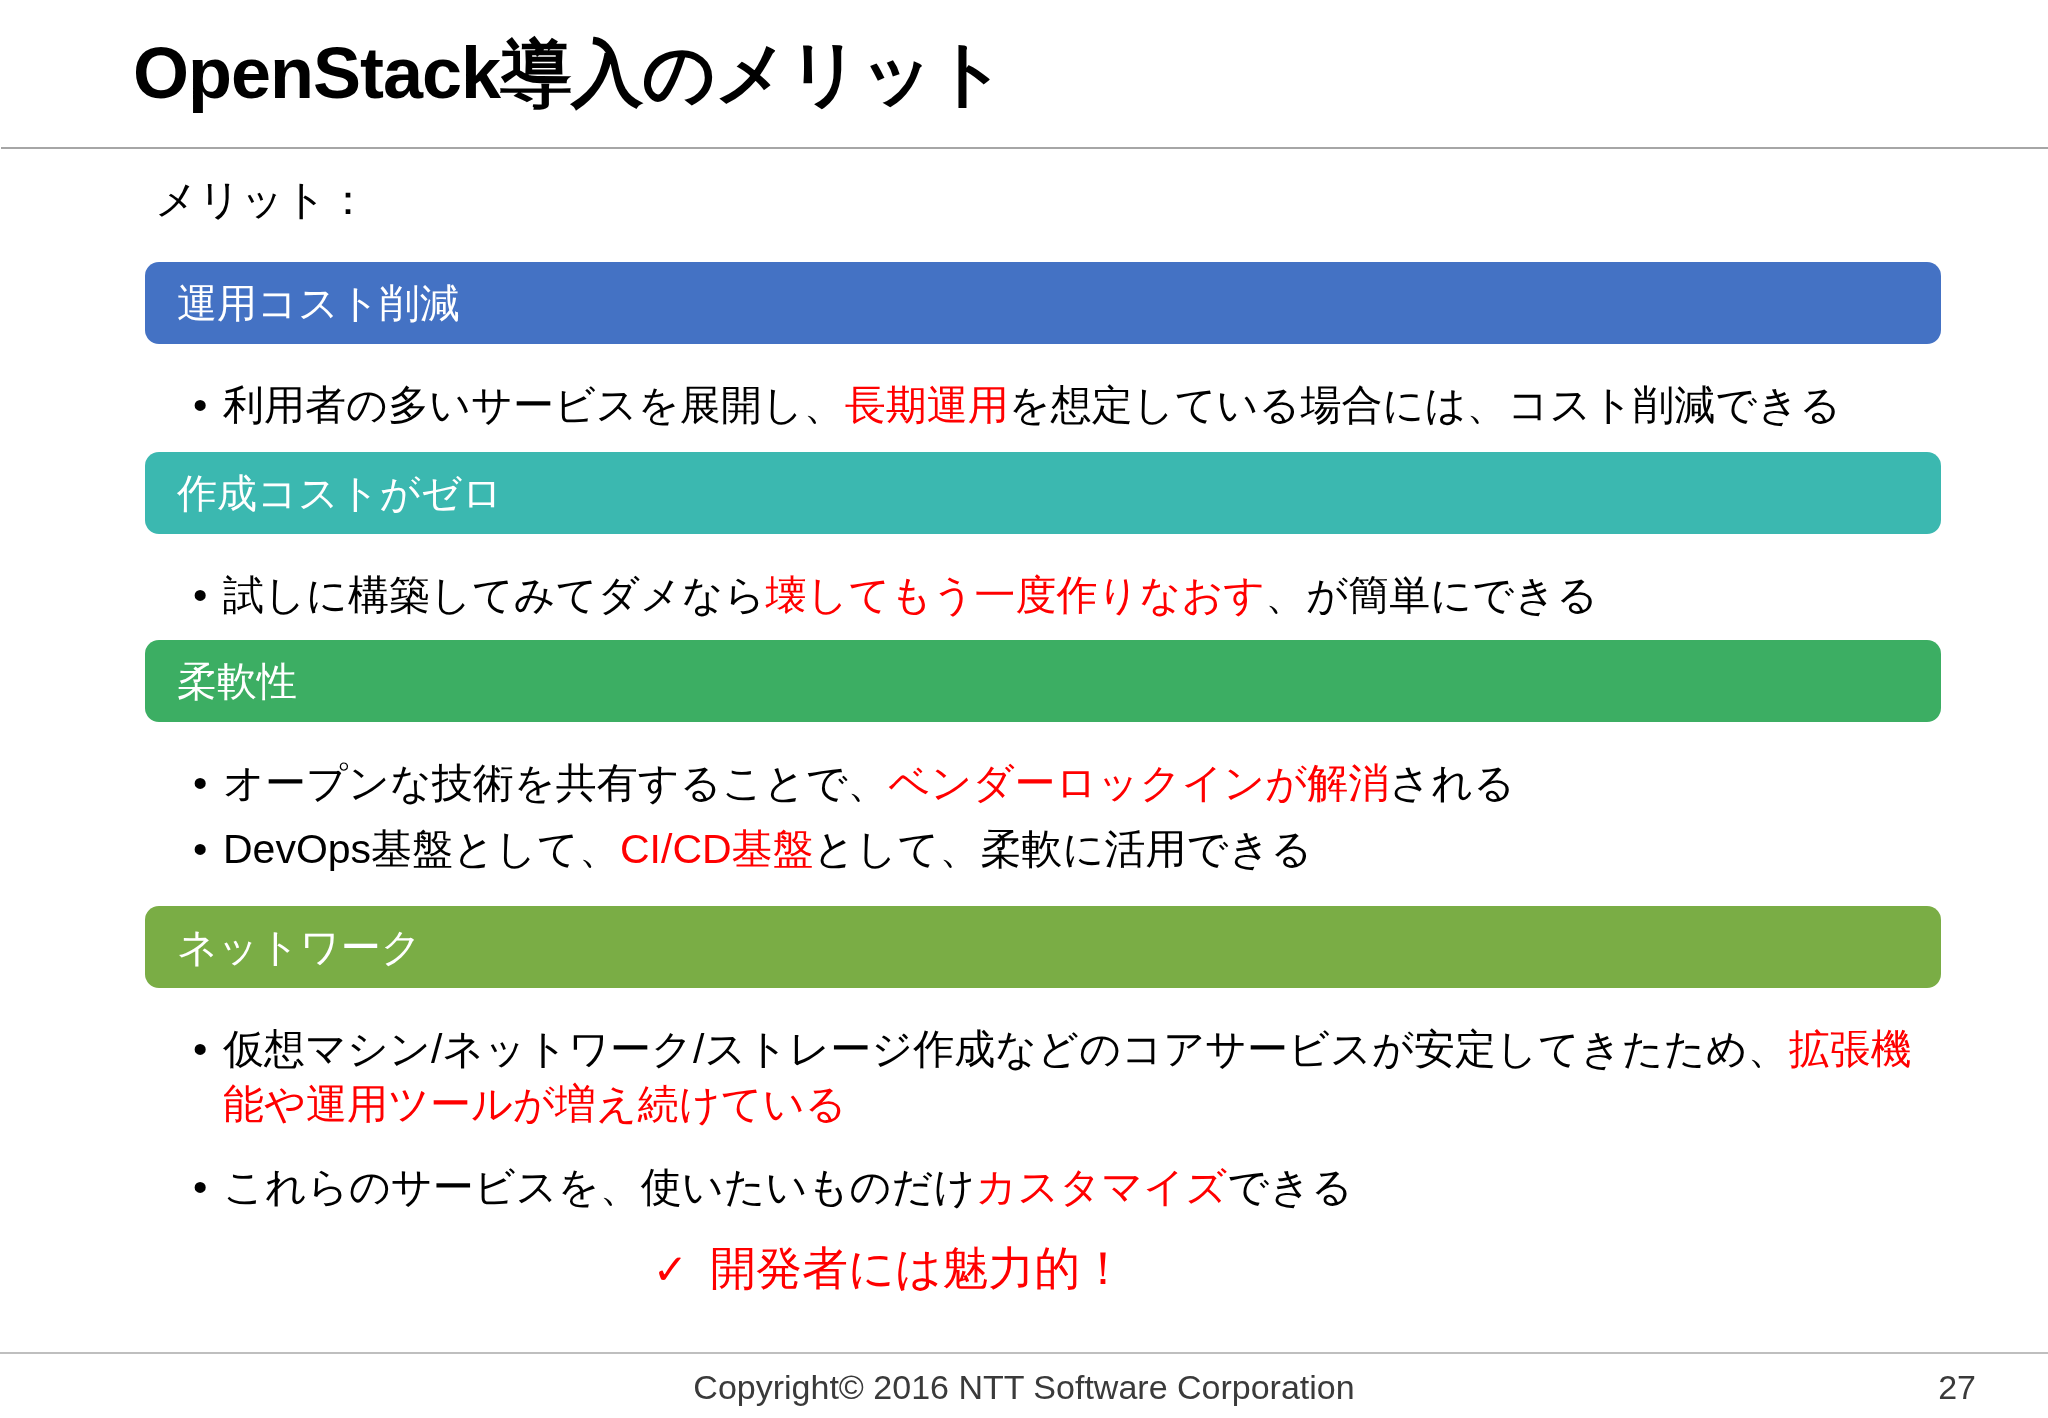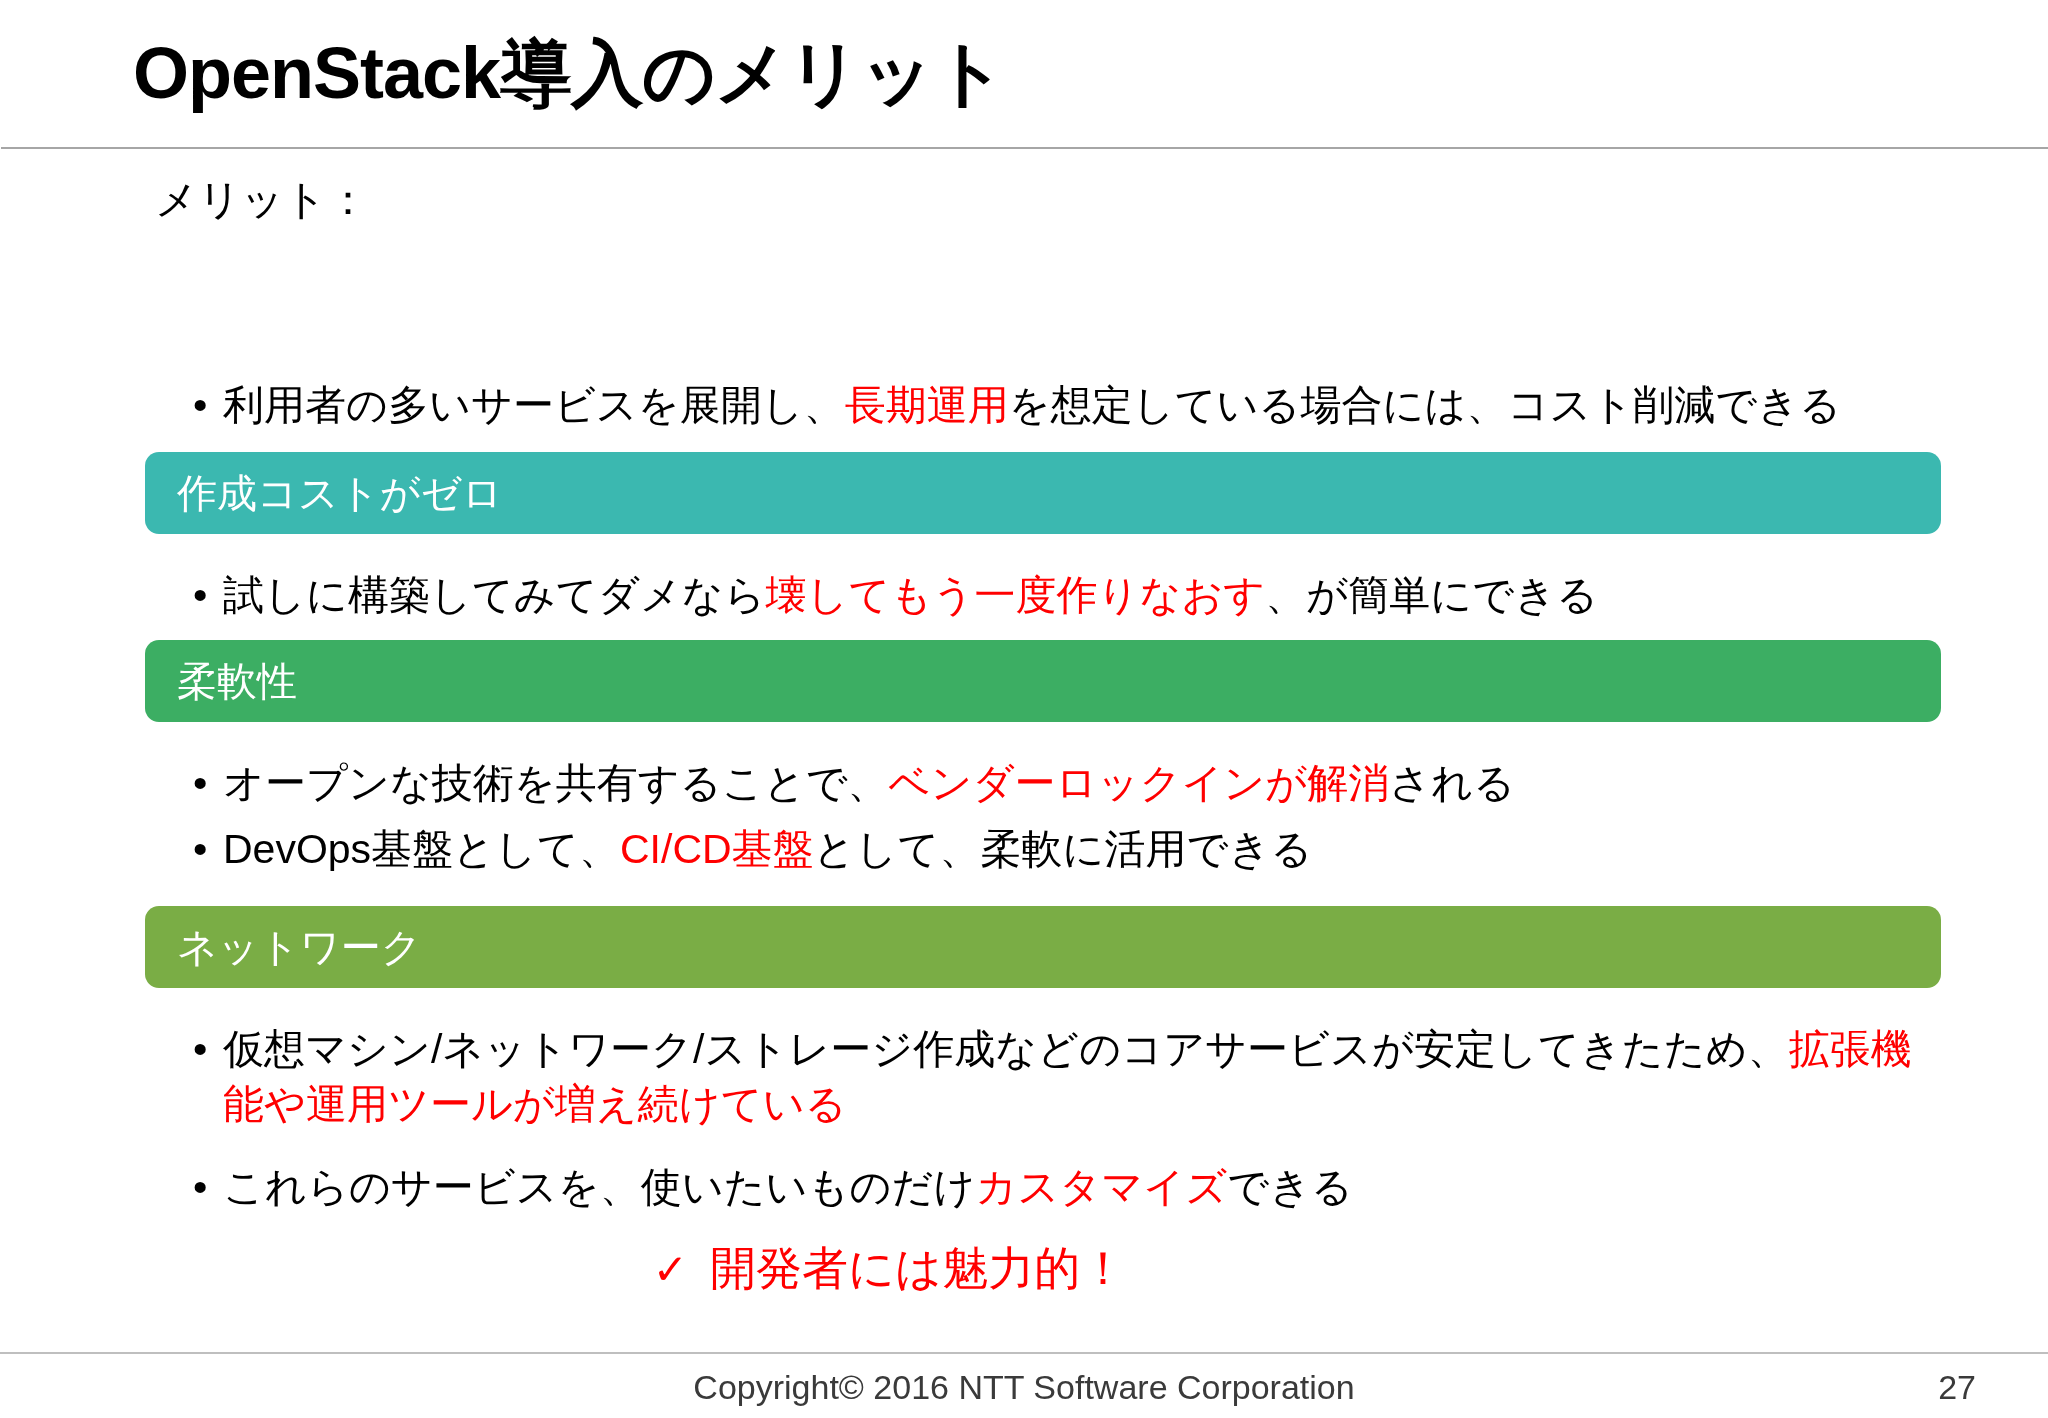--- a/index.html
+++ b/index.html
@@ -164,20 +164,23 @@
 
   <div class="title-area">
     <div class="slide-title">OpenStack導入のメリット</div>
     <div class="title-rule"></div>
   </div>
 
   <div class="body-area">
 
     <div class="merit-label">メリット：</div>
 
+    <div class="banner banner-1">
+      <span class="banner-text">運用コスト削減</span>
+    </div>
     <div class="bullet b1">
       <span class="dot">•</span>
       <span class="btext">
         <span>利用者の多いサービスを展開し、</span><span class="red">長期運用</span><span>を想定している場合には、コスト削減できる</span>
       </span>
     </div>
 
     <div class="banner banner-2">
       <span class="banner-text">作成コストがゼロ</span>
     </div>

